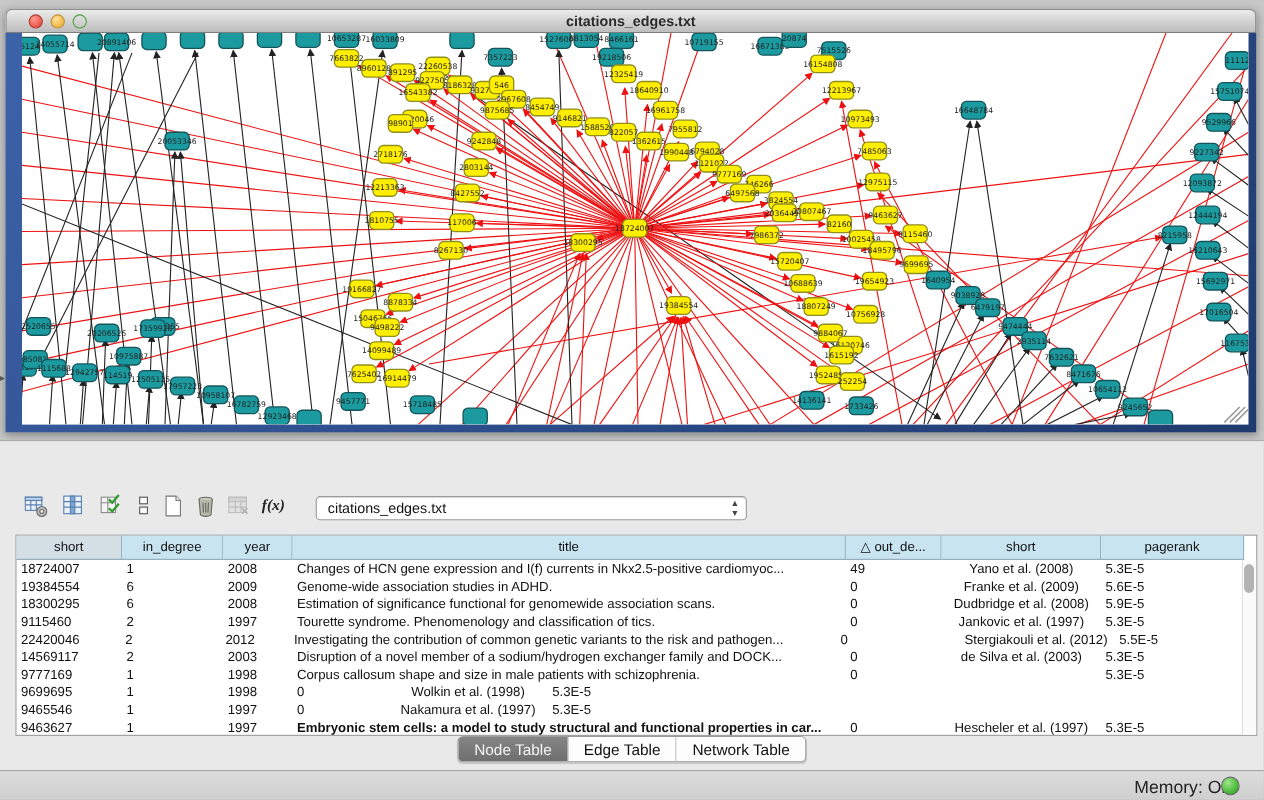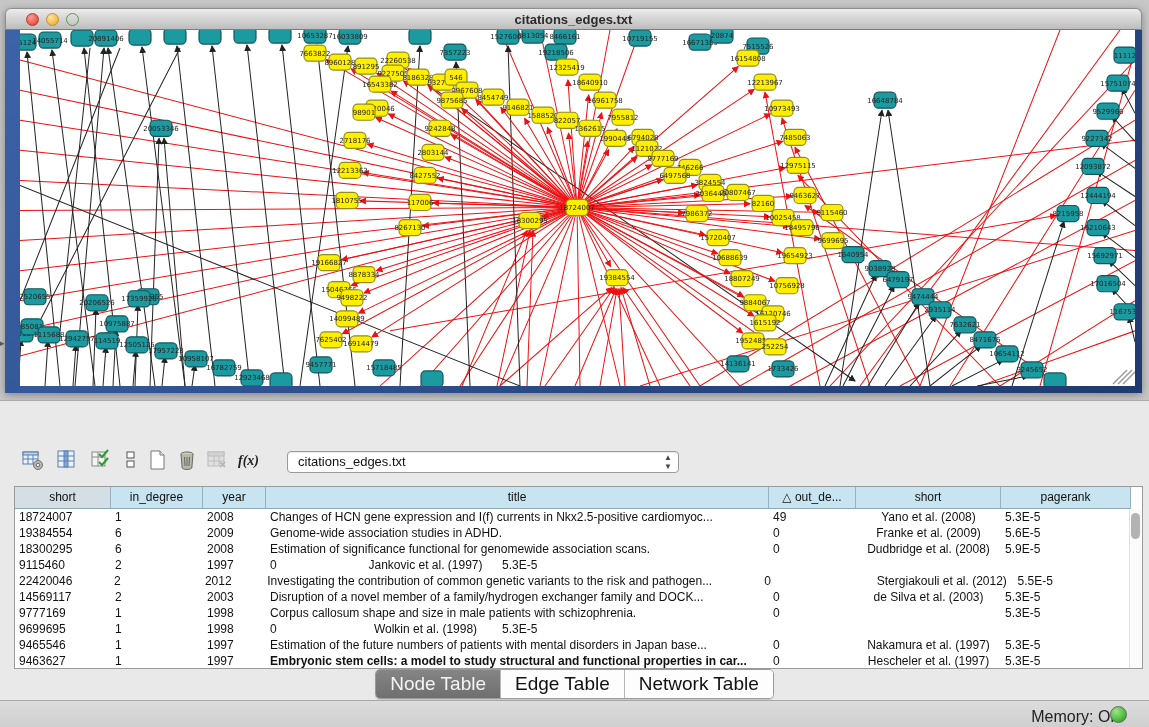--- a/index.html
+++ b/index.html
@@ -52,21 +52,21 @@
   .trow{display:flex;height:16px;cursor:default;}
   .tcell{box-sizing:border-box;font-size:12px;color:#111;line-height:16px;padding:0 4px;
     overflow:hidden;white-space:nowrap;}
   .tcell.center{text-align:center;}
   .vscroll{position:absolute;right:0;top:22px;bottom:0;width:12px;background:#fbfbfb;border-left:1px solid #e0e0e0;}
   .vscroll .thumb{position:absolute;left:1px;top:4px;width:9px;height:26px;border-radius:5px;background:#b3b3b3;}
 
   .tabbar{position:absolute;left:0;top:268px;width:100%;text-align:center;}
   .seg{display:inline-flex;border:1px solid #9b9b9b;border-radius:5px;overflow:hidden;
     box-shadow:0 1px 1px rgba(0,0,0,.15);}
-  .seg .tab{font-size:19px;padding:3px 14px;background:#fdfdfd;color:#111;border-right:1px solid #b5b5b5;cursor:pointer;}
+  .seg .tab{font-size:14px;padding:3px 14px;background:#fdfdfd;color:#111;border-right:1px solid #b5b5b5;cursor:pointer;}
   .seg .tab:last-child{border-right:none;}
   .seg .tab.active{background:linear-gradient(180deg,#858585,#6f6f6f);color:#f4f4f4;}
 
   #statusbar{position:absolute;left:0;top:700px;width:1149px;height:27px;background:linear-gradient(180deg,#dcdcdc,#cfcfcf);
     border-top:1px solid #a8a8a8;box-sizing:border-box;}
   #statusbar .mem{position:absolute;right:28px;top:7px;font-size:16px;color:#222;text-align:right;}
   .mem-dot{position:absolute;right:22px;top:5px;width:15px;height:15px;border-radius:50%;
     background:radial-gradient(circle at 35% 30%,#9fe58a,#4cbb3c 60%,#2f8f26);border:1px solid #6a6a6a;cursor:pointer;}
 </style>
 </head>
@@ -921,38 +921,39 @@
             <div class="tcell" style="width: 63px;">2008</div>
             <div class="tcell" style="width: 503px;">Estimation of significance functional for genomewide association scans.</div>
             <div class="tcell" style="width: 87px;">0</div>
             <div class="tcell center" style="width: 145px;">Dudbridge et al. (2008)</div>
             <div class="tcell" style="width: 130px;">5.9E-5</div>
           </div>
           <div class="trow">
             <div class="tcell" style="width: 96px;">9115460</div>
             <div class="tcell" style="width: 92px;">2</div>
             <div class="tcell" style="width: 63px;">1997</div>
+            <div class="tcell" style="width: 503px;">Tourette syndrome. Phenomenology and classification of tics.</div>
             <div class="tcell" style="width: 87px;">0</div>
             <div class="tcell center" style="width: 145px;">Jankovic et al. (1997)</div>
             <div class="tcell" style="width: 130px;">5.3E-5</div>
           </div>
           <div class="trow">
             <div class="tcell" style="width: 96px;">22420046</div>
             <div class="tcell" style="width: 92px;">2</div>
             <div class="tcell" style="width: 63px;">2012</div>
             <div class="tcell" style="width: 503px;">Investigating the contribution of common genetic variants to the risk and pathogen...</div>
             <div class="tcell" style="width: 87px;">0</div>
             <div class="tcell center" style="width: 145px; margin-left: 24px;">Stergiakouli et al. (2012)</div>
             <div class="tcell" style="width: 130px;">5.5E-5</div>
           </div>
           <div class="trow">
             <div class="tcell" style="width: 96px;">14569117</div>
             <div class="tcell" style="width: 92px;">2</div>
             <div class="tcell" style="width: 63px;">2003</div>
-            <div class="tcell" style="width: 503px;">Disruption of a novel member of a family/hydrogen exchanger family and DOCK...</div>
+            <div class="tcell" style="width: 503px;">Disruption of a novel member of a sodium/hydrogen exchanger family and DOCK...</div>
             <div class="tcell" style="width: 87px;">0</div>
             <div class="tcell center" style="width: 145px;">de Silva et al. (2003)</div>
             <div class="tcell" style="width: 130px;">5.3E-5</div>
           </div>
           <div class="trow">
             <div class="tcell" style="width: 96px;">9777169</div>
             <div class="tcell" style="width: 92px;">1</div>
             <div class="tcell" style="width: 63px;">1998</div>
             <div class="tcell" style="width: 503px;">Corpus callosum shape and size in male patients with schizophrenia.</div>
             <div class="tcell" style="width: 87px;">0</div>
@@ -964,21 +965,20 @@
             <div class="tcell" style="width: 92px;">1</div>
             <div class="tcell" style="width: 63px;">1998</div>
             <div class="tcell" style="width: 87px;">0</div>
             <div class="tcell center" style="width: 145px;">Wolkin et al. (1998)</div>
             <div class="tcell" style="width: 130px;">5.3E-5</div>
           </div>
           <div class="trow">
             <div class="tcell" style="width: 96px;">9465546</div>
             <div class="tcell" style="width: 92px;">1</div>
             <div class="tcell" style="width: 63px;">1997</div>
-            <div class="tcell" style="width: 503px;">Estimation of the future numbers of patients with mental disorders in Japan base...</div>
             <div class="tcell" style="width: 87px;">0</div>
             <div class="tcell center" style="width: 145px;">Nakamura et al. (1997)</div>
             <div class="tcell" style="width: 130px;">5.3E-5</div>
           </div>
           <div class="trow">
             <div class="tcell" style="width: 96px;">9463627</div>
             <div class="tcell" style="width: 92px;">1</div>
             <div class="tcell" style="width: 63px;">1997</div>
             <div class="tcell" style="width: 503px; font-weight: bold;">Embryonic stem cells: a model to study structural and functional properties in car...</div>
             <div class="tcell" style="width: 87px;">0</div>

